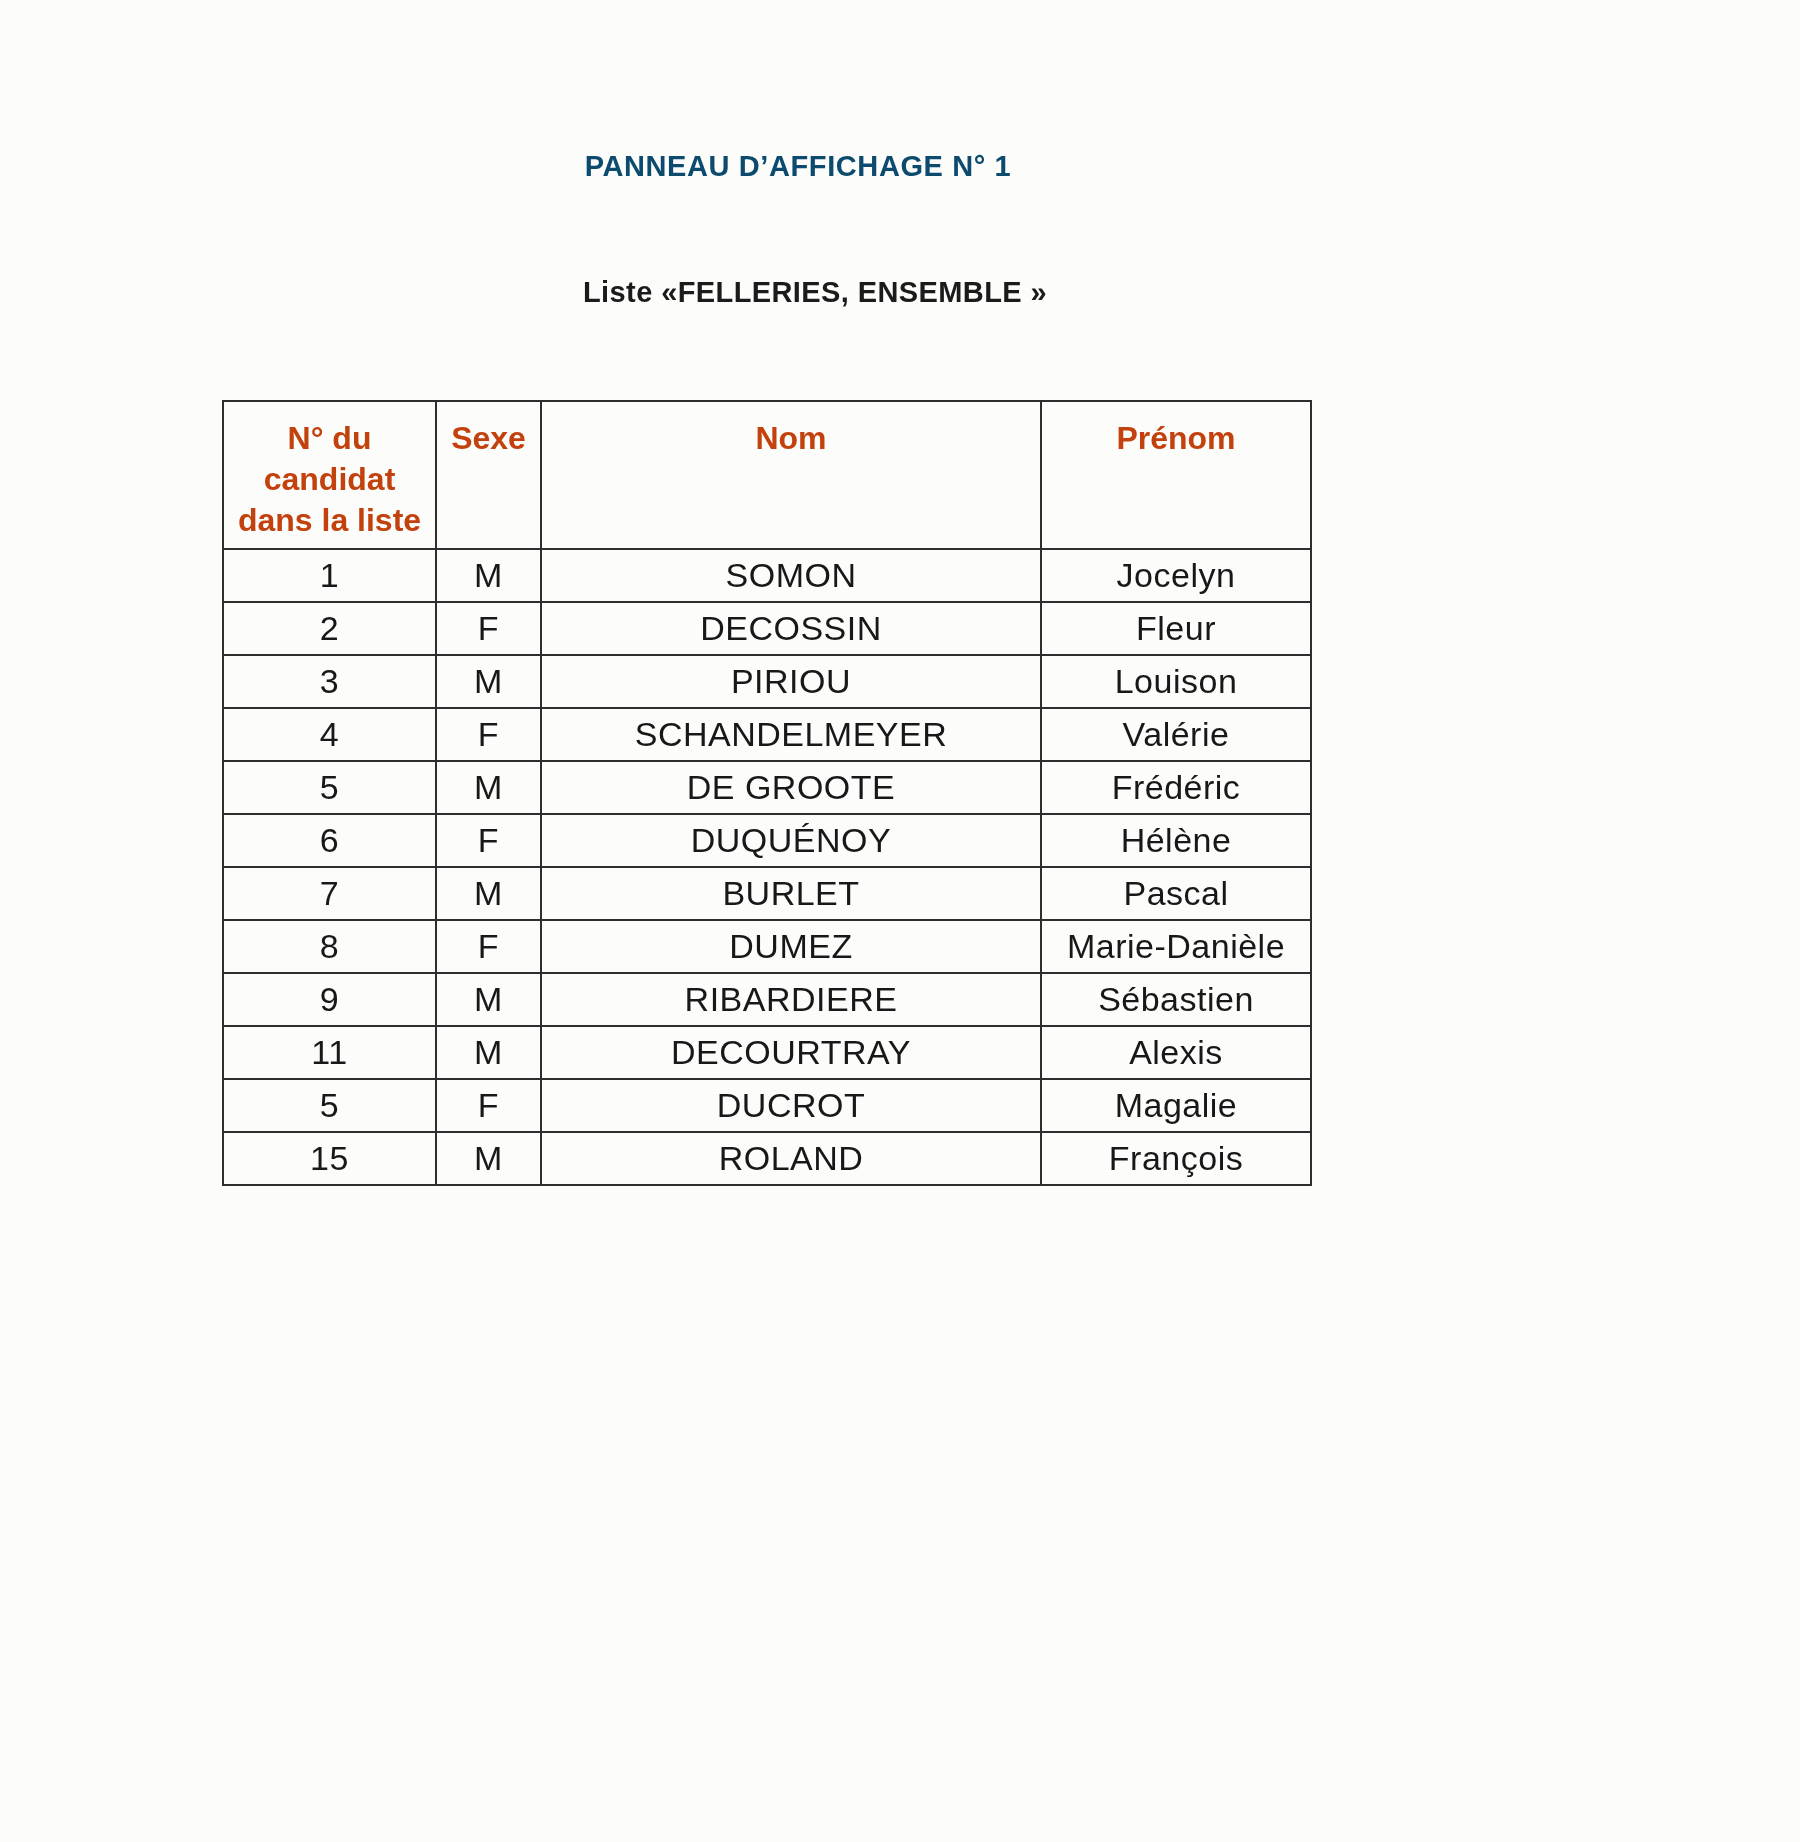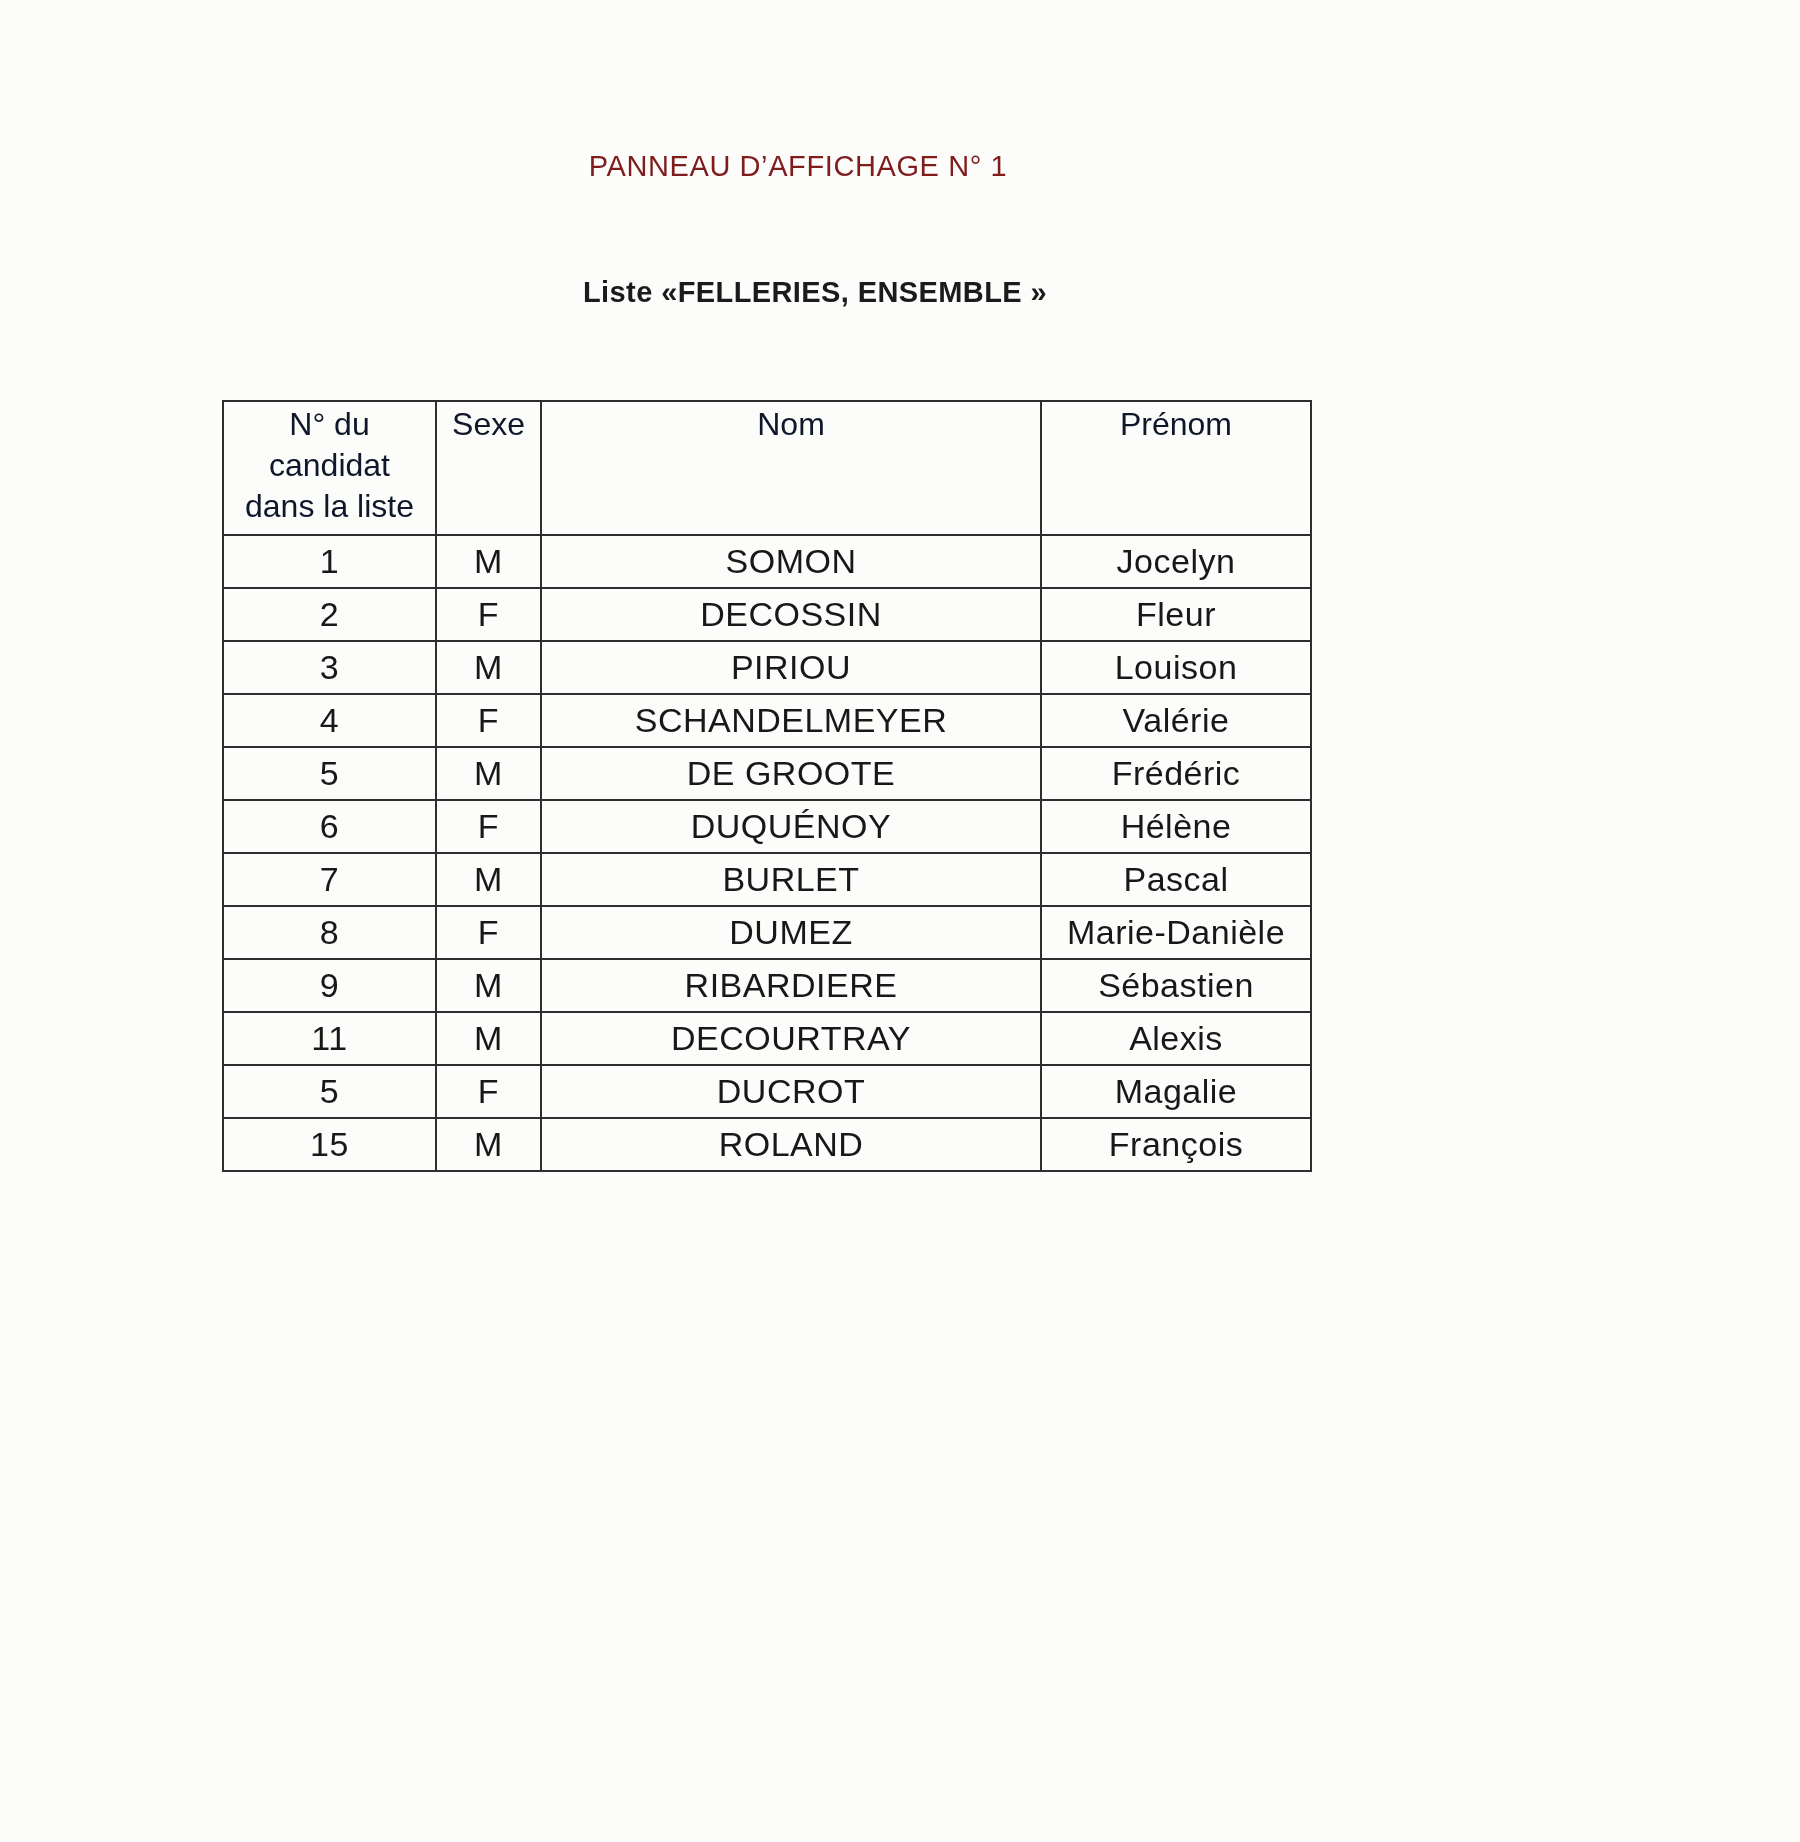--- a/index.html
+++ b/index.html
@@ -16,23 +16,23 @@
   }
   .page-title-wrap {
     position: absolute;
     top: 150px;
     left: 0;
     width: 1596px;
     text-align: center;
   }
   .page-title {
     font-size: 29px;
-    font-weight: 400;
+    font-weight: 700;
     letter-spacing: 0.6px;
-    color: #7f1d1d;
+    color: #0c4a6e;
   }
   .page-subtitle-wrap {
     position: absolute;
     top: 276px;
     left: 0;
     width: 1588px;
     text-align: center;
     padding-left: 21px;
   }
   .page-subtitle {
@@ -55,25 +55,25 @@
   table.candidates col.c-prenom{ width: 270px; }
   table.candidates th,
   table.candidates td {
     border: 2px solid #2e2e2e;
     text-align: center;
     overflow: hidden;
   }
   table.candidates thead th {
     height: 130px;
     vertical-align: top;
-    padding: 2px 8px 0 8px;
+    padding: 16px 8px 0 8px;
     font-size: 32px;
-    font-weight: 400;
+    font-weight: 700;
     line-height: 1.28;
-    color: #0f172a;
+    color: #c2410c;
   }
   table.candidates tbody td {
     height: 51px;
     padding: 0 6px;
     font-size: 34px;
     font-weight: 400;
     letter-spacing: 0.5px;
     color: #181818;
     vertical-align: middle;
   }

